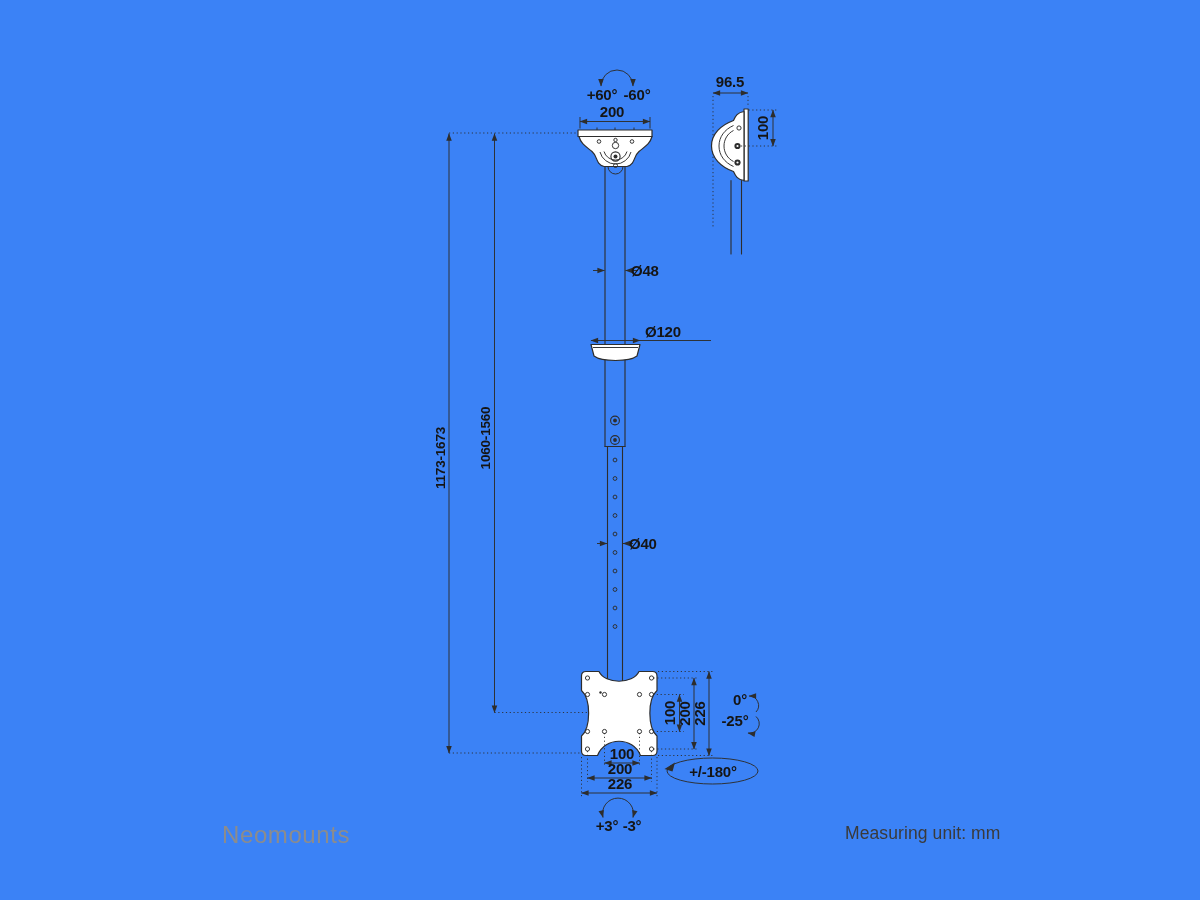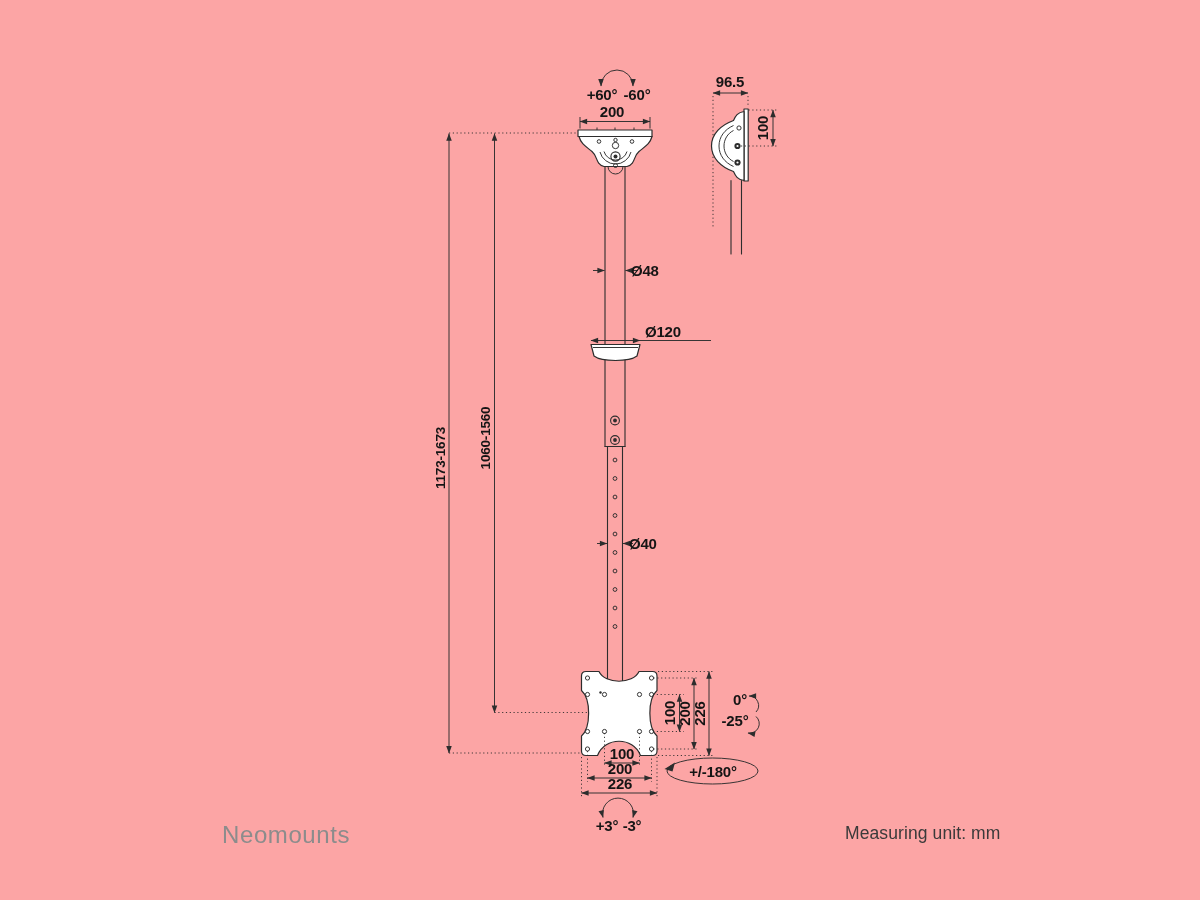--- a/index.html
+++ b/index.html
@@ -1,16 +1,16 @@
 <!DOCTYPE html>
 <html><head>
 <meta charset="utf-8">
 <style>
   html,body{margin:0;padding:0;background:#fff;}
-  .page{position:relative;width:1200px;height:900px;background:#fca5a5;overflow:hidden;}
+  .page{position:relative;width:1200px;height:900px;background:#3b82f6;overflow:hidden;}
   svg{position:absolute;left:0;top:0;}
   svg text{font-family:"Liberation Sans","DejaVu Sans",sans-serif;font-weight:bold;fill:#151515;letter-spacing:-0.2px;}
   .dim15{font-size:15px;}
   .dim14{font-size:13.5px;}
   .brand{font-size:24px;font-weight:400;fill:#8c8c8c;letter-spacing:0.6px;}
   .foot{font-size:17.5px;font-weight:400;fill:#3a3a3a;letter-spacing:0.1px;}
   .s{stroke:#2d2d2d;fill:none;stroke-width:1.1;stroke-linecap:round;}
   .sf{stroke:#2d2d2d;fill:#ffffff;stroke-width:1.2;stroke-linejoin:round;}
   .thin{stroke:#2d2d2d;fill:none;stroke-width:0.95;}
   .dot{stroke:#2d2d2d;fill:none;stroke-width:0.9;stroke-dasharray:1.2,2.6;}

